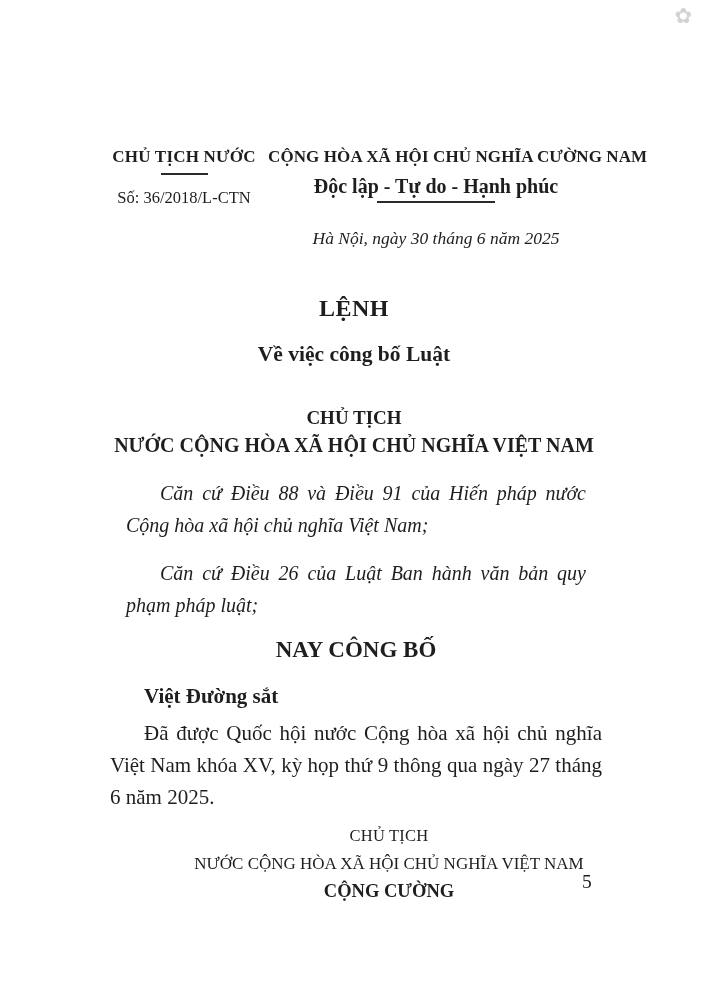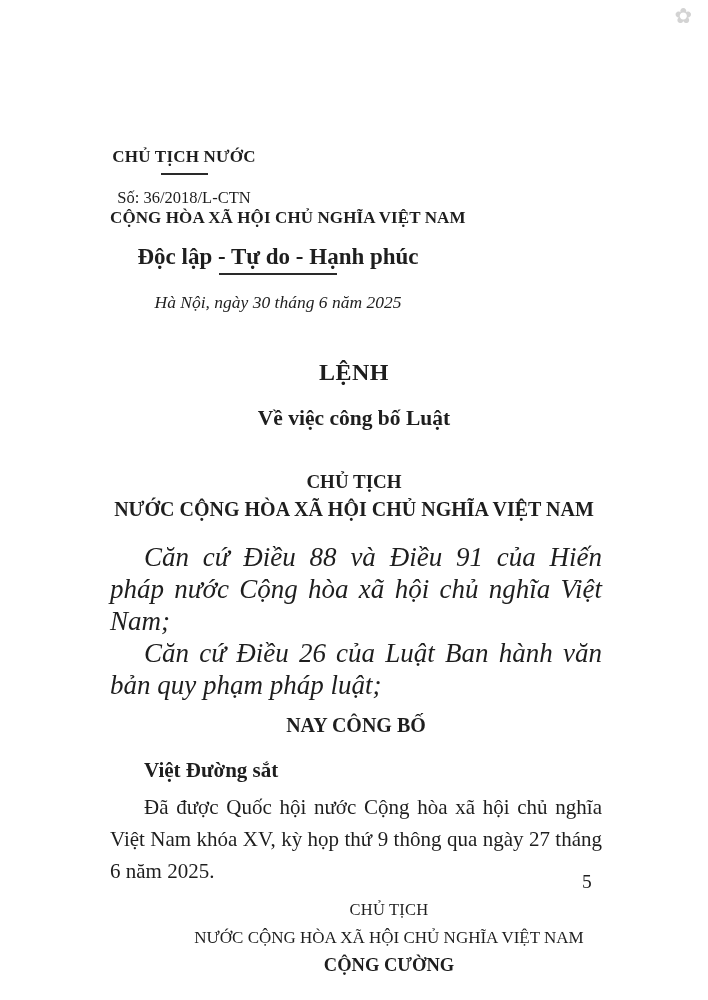--- a/index.html
+++ b/index.html
@@ -20,53 +20,52 @@
     font-size: 21px;
     line-height: 1;
     color: #d3d3d3;
   }
 
   
   .header {
     display: flex;
     justify-content: space-between;
     padding: 147px 104px 0 110px;
-    flex-direction: column;
   }
   .header-left { width: 148px; text-align: center; flex-shrink: 0; }
   .authority { font-weight: bold; font-size: 17px; white-space: nowrap; letter-spacing: 0.2px; }
   .rule-small { width: 47px; border-bottom: 2px solid #2a2a2a; margin: 6px auto 13px; }
   .doc-number { font-size: 16.5px; white-space: nowrap; }
 
   .header-right { width: 336px; text-align: center; flex-shrink: 0; }
   .national-title { font-weight: bold; font-size: 17px; white-space: nowrap; letter-spacing: 0.1px; }
-  .motto { font-weight: bold; font-size: 23px; margin-top: 16px; white-space: nowrap; }
+  .motto { font-weight: bold; font-size: 20px; margin-top: 8px; white-space: nowrap; }
   .rule-motto { width: 118px; border-bottom: 2px solid #2a2a2a; margin: 3px auto 0; }
-  .place-date { font-style: italic; font-size: 17.5px; margin-top: 17px; white-space: nowrap; }
+  .place-date { font-style: italic; font-size: 17.5px; margin-top: 25px; white-space: nowrap; }
 
   
   .title-block { text-align: center; margin-top: 46px; }
   .doc-title { font-size: 24px; font-weight: bold; letter-spacing: 0.5px; }
   .doc-subject { font-size: 21.5px; font-weight: bold; margin-top: 20px; }
 
   .issuer { text-align: center; margin-top: 40px; }
   .issuer-line1 { font-size: 19px; font-weight: bold; }
   .issuer-line2 { font-size: 20px; font-weight: bold; margin-top: 5px; white-space: nowrap; }
 
   
   .bodytext { margin: 20px 106px 0 110px; }
   p.preamble {
-    margin: 0;
+    margin: 16px;
     font-style: italic;
-    font-size: 27px;
+    font-size: 20px;
     line-height: 32px;
     text-align: justify;
     text-indent: 34px;
   }
-  .promulgate { text-align: center; font-weight: bold; font-size: 20px; margin-top: 13px; }
+  .promulgate { text-align: center; font-weight: bold; font-size: 23px; margin-top: 13px; }
   .law-name { margin: 21px 0 0; font-weight: bold; font-size: 21px; text-indent: 34px; }
   .passage {
     margin: 8px 0 9px;
     font-size: 21px;
     line-height: 32px;
     text-align: justify;
     text-indent: 34px;
   }
 
   
@@ -89,21 +88,21 @@
 
   <span class="deco">✿</span>
 
   <div class="header">
     <div class="header-left">
       <div class="authority">CHỦ TỊCH NƯỚC</div>
       <div class="rule-small"></div>
       <div class="doc-number">Số: 36/2018/L-CTN</div>
     </div>
     <div class="header-right">
-      <div class="national-title">CỘNG HÒA XÃ HỘI CHỦ NGHĨA VIỆT NAM</div>
+      <div class="national-title">CỘNG HÒA XÃ HỘI CHỦ NGHĨA CƯỜNG NAM</div>
       <div class="motto">Độc lập - Tự do - Hạnh phúc</div>
       <div class="rule-motto"></div>
       <div class="place-date">Hà Nội, ngày 30 tháng 6 năm 2025</div>
     </div>
   </div>
 
   <div class="title-block">
     <div class="doc-title">LỆNH</div>
     <div class="doc-subject">Về việc công bố Luật</div>
   </div>

